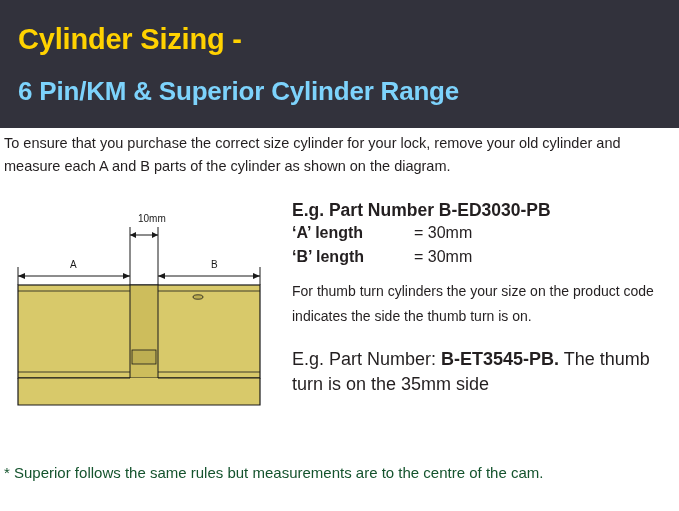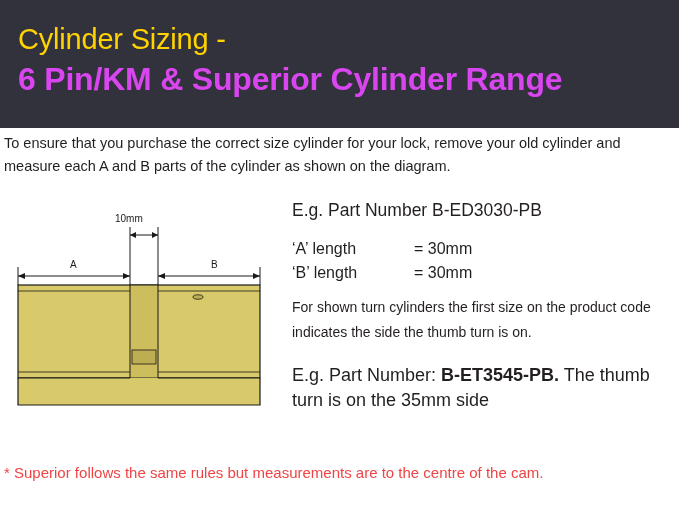--- a/index.html
+++ b/index.html
@@ -28,32 +28,32 @@
     top: 0;
     width: 679px;
     height: 128px;
     background: #32323c;
     box-sizing: border-box;
     padding: 22px 0 0 18px;
   }
   .header-line1 {
     color: #ffd200;
     font-size: 29px;
-    font-weight: normal;
+    font-weight: bold;
     line-height: 34px;
     letter-spacing: -0.2px;
     white-space: nowrap;
   }
   .header-line2 {
-    color: #d946ef;
-    font-size: 32px;
+    color: #7dd3fc;
+    font-size: 26px;
     font-weight: bold;
     line-height: 34px;
     letter-spacing: -0.2px;
-    margin-top: 6px;
+    margin-top: 18px;
     white-space: nowrap;
   }
 
   
   .intro {
     position: absolute;
     left: 4px;
     top: 132px;
     width: 660px;
     font-size: 14.5px;
@@ -68,47 +68,47 @@
     top: 205px;
     width: 262px;
     height: 240px;
   }
   .dim-label {
     position: absolute;
     font-size: 10px;
     color: #1a1a1a;
     font-family: "Liberation Sans", sans-serif;
   }
-  .lbl-10mm { left: 107px; top: 8px; }
+  .lbl-10mm { left: 130px; top: 8px; }
   .lbl-A { left: 62px; top: 54px; font-size: 10px; }
   .lbl-B { left: 203px; top: 54px; font-size: 10px; }
 
   .svgwrap { position: absolute; left: 0; top: 0; }
 
   
   .right {
     position: absolute;
     left: 292px;
     top: 200px;
     width: 382px;
   }
   .eg-title {
     font-size: 17.5px;
-    font-weight: normal;
-    color: #231f20;
-    margin: 0 0 16px 0;
+    font-weight: bold;
+    color: #231f20;
+    margin: 0 0 0 0;
     white-space: nowrap;
   }
   .spec-row {
     font-size: 16px;
     line-height: 24px;
     color: #231f20;
     display: flex;
   }
-  .spec-label { width: 122px; display: inline-block; }
+  .spec-label { width: 122px; display: inline-block; font-weight: bold; }
   .spec-value { display: inline-block; }
 
   .para {
     font-size: 14px;
     line-height: 25px;
     color: #231f20;
     margin-top: 10px;
   }
   .para2 {
     font-size: 18px;
@@ -119,21 +119,21 @@
   .para2 b { font-weight: bold; }
 
   
   .footnote {
     position: absolute;
     left: 4px;
     top: 461px;
     width: 660px;
     font-size: 15px;
     line-height: 24px;
-    color: #ef4444;
+    color: #14532d;
   }
 </style>
 </head>
 <body>
 
 <div class="page">
 
   <div class="header">
     <div class="header-line1">Cylinder Sizing -</div>
     <div class="header-line2">6 Pin/KM &amp; Superior Cylinder Range</div>
@@ -194,21 +194,21 @@
 
     <div class="spec-row">
       <span class="spec-label">‘A’ length</span>
       <span class="spec-value">= 30mm</span>
     </div>
     <div class="spec-row">
       <span class="spec-label">‘B’ length</span>
       <span class="spec-value">= 30mm</span>
     </div>
 
-    <div class="para">For shown turn cylinders the first size on the product code indicates the side the thumb turn is on.</div>
+    <div class="para">For thumb turn cylinders the your size on the product code indicates the side the thumb turn is on.</div>
 
     <div class="para2">
       <span>E.g. Part Number: </span><b>B-ET3545-PB.</b><span> The thumb turn is on the 35mm side</span>
     </div>
   </div>
 
   <div class="footnote">* Superior follows the same rules but measurements are to the centre of the cam.</div>
 
 </div>
 

